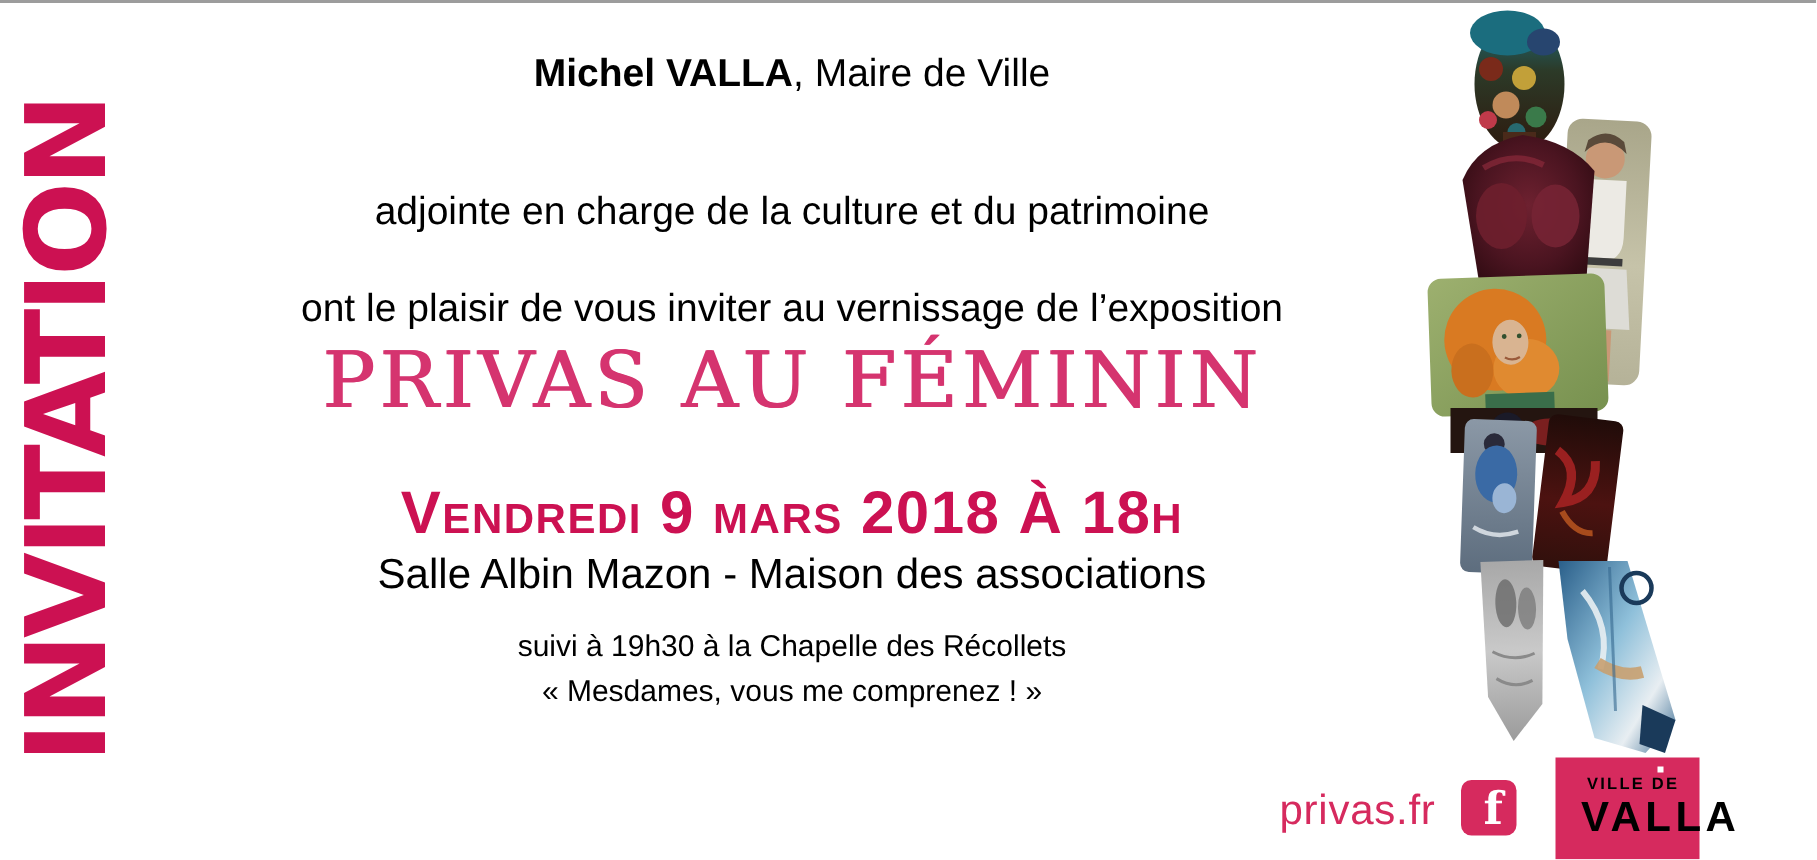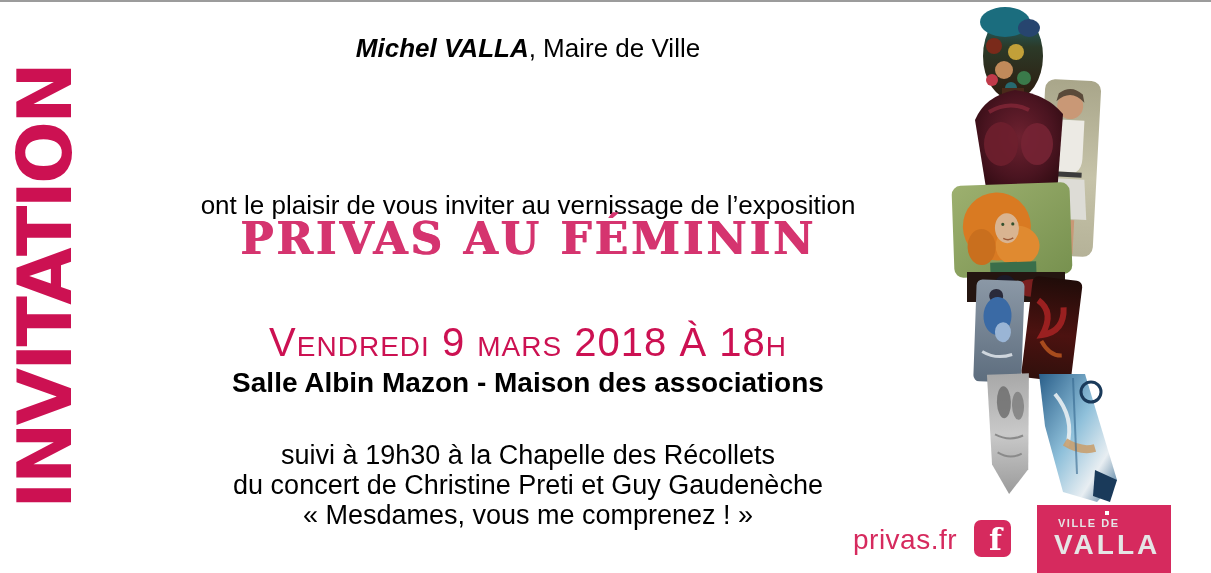--- a/index.html
+++ b/index.html
@@ -34,40 +34,40 @@
     letter-spacing:-0.04em;
     color:var(--crimson);
     font-family:"DejaVu Sans","Liberation Sans",sans-serif;
   }
   
   .col{position:absolute;left:128px;width:800px;text-align:center;}
   .hosts-line{top:33px;font-size:26px;}
   .hosts-line2{top:89px;font-size:27px;}
   .role-line{top:125px;font-size:26px;}
   .invite-line{top:190px;font-size:26px;text-align:center;}
-  .bold{font-weight:bold;font-style:italic;}
+  .bold{font-weight:bold;}
   .title-line{
-    top:213px;
+    top:224px;
     font-family:"DejaVu Serif", serif;
-    font-weight:bold;
-    font-size:44px;
+    font-weight:normal;
+    font-size:52px;
     letter-spacing:3px;
     color:var(--title-pink);
     text-shadow:1px 0 0 var(--title-pink);
   }
   .date-line{
     top:320px;
     font-size:40px;
-    font-weight:normal;
+    font-weight:bold;
     font-variant:small-caps;
     color:var(--crimson);
     letter-spacing:1px;
   }
-  .venue-line{top:367px;font-size:28px;font-weight:bold;}
-  .details{top:440px;font-size:27px;line-height:30px;}
+  .venue-line{top:367px;font-size:28px;font-weight:normal;}
+  .details{top:416px;font-size:20px;line-height:30px;}
   .footer-line{top:536px;font-size:16px;}
   
   .website{
     position:absolute;left:853px;top:524px;
     font-size:28px;color:var(--logo-pink);
     letter-spacing:0.5px;
     text-align:right;
   }
   .fb-icon{
     position:absolute;left:974px;top:520px;
@@ -75,23 +75,23 @@
     background:var(--logo-pink);
     color:#fff;
     display:flex;align-items:flex-end;justify-content:center;
     font-family:"DejaVu Serif", serif;
     font-weight:bold;font-size:30px;line-height:34px;
     padding-right:0;
   }
   .fb-icon span{transform:translateX(3px);}
   .ville-logo{
     position:absolute;left:1037px;top:505px;
-    width:134px;height:68px;
+    width:96px;height:68px;
     background:var(--logo-pink);
-    color:#e5e5e5;
+    color:#000000;
   }
   .ville-logo .l1{
     position:absolute;left:21px;top:12px;
     font-size:11px;font-weight:bold;letter-spacing:1.5px;
   }
   .ville-logo .dot{
     position:absolute;left:68px;top:6px;width:4px;height:4px;background:#fff;
   }
   .ville-logo .l2{
     position:absolute;left:17px;top:24px;
@@ -105,32 +105,32 @@
 <div class="page">
   <div class="top-rule"></div>
 
   <div class="vert-wrap">
     <div class="vert-text">INVITATION</div>
   </div>
 
   <div class="col hosts-line"><span class="bold">Michel VALLA</span><span>, Maire de Ville</span></div>
 
 
+  <div class="col role-line">adjointe en charge de la culture et du patrimoine</div>
 
   <div class="col invite-line">ont le plaisir de vous inviter au vernissage de l’exposition</div>
 
   <div class="col title-line">PRIVAS AU FÉMININ</div>
 
   <div class="col date-line">Vendredi 9 mars 2018 À 18h</div>
 
   <div class="col venue-line">Salle Albin Mazon - Maison des associations</div>
 
   <div class="col details">
     <div>suivi à 19h30 à la Chapelle des Récollets</div>
-    <div>du concert de Christine Preti et Guy Gaudenèche</div>
     <div>« Mesdames, vous me comprenez ! »</div>
   </div>
 
 
   <div class="website">privas.fr</div>
 
   <div class="fb-icon">
       <span>f</span>
     </div>
 

